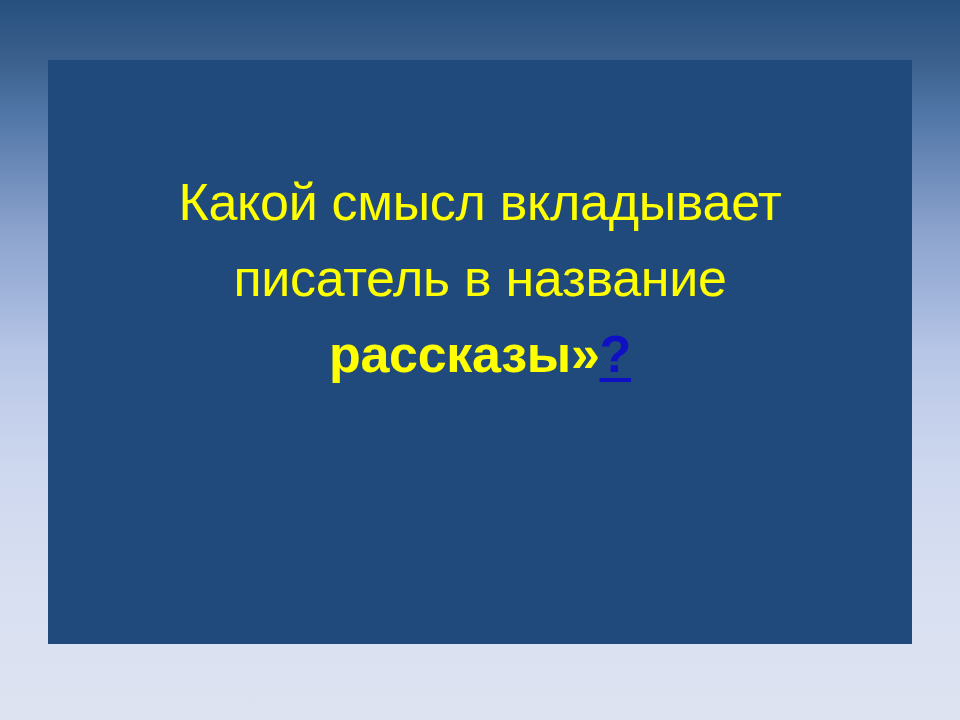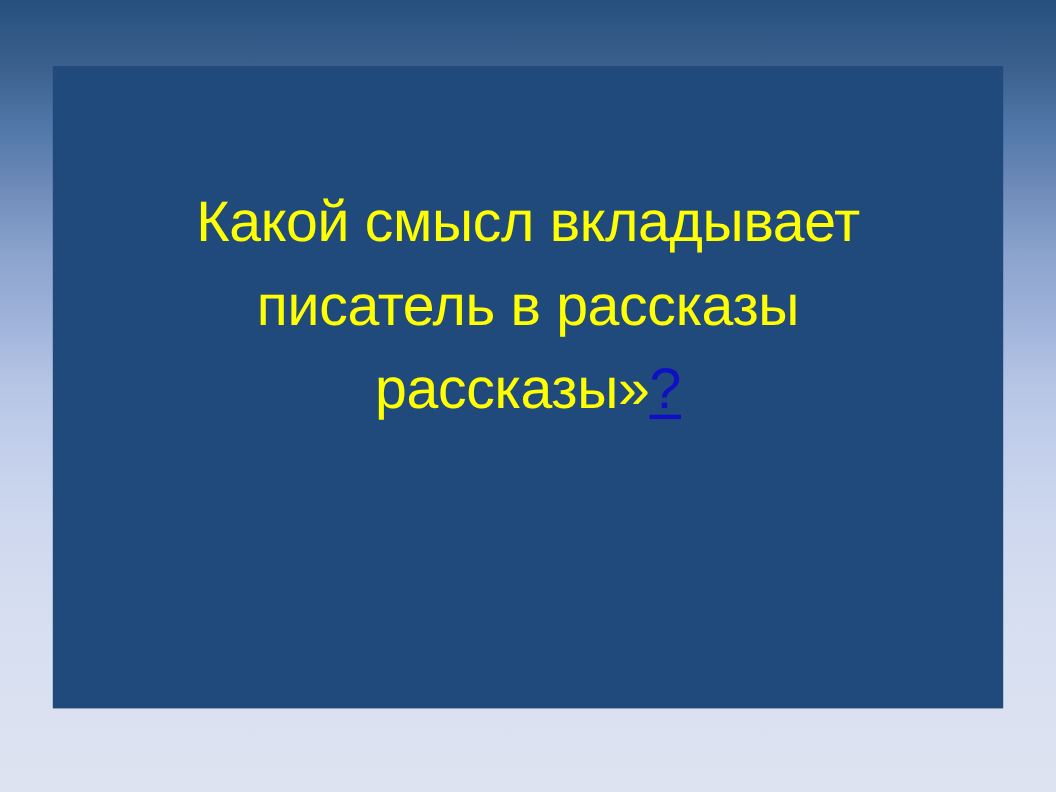--- a/index.html
+++ b/index.html
@@ -63,20 +63,21 @@
     font-family: "Liberation Sans", "DejaVu Sans", sans-serif;
     font-size: 52px;
     font-weight: 400;
     line-height: 76px;
     letter-spacing: -0.3px;
     white-space: nowrap;
   }
 
   .question-line-last {
     white-space: nowrap;
+    font-weight: bold;
   }
 
   
   .link-mark {
     color: #0f0fc4;
     text-decoration: underline;
     text-decoration-thickness: 4px;
     text-underline-offset: 6px;
     cursor: pointer;
   }
@@ -85,21 +86,21 @@
 <body>
 
 <div id="slide">
 
   <div id="content-panel">
 
     <div id="question-block">
 
       <span class="question-line">Какой смысл вкладывает</span>
 
-      <span class="question-line">писатель в рассказы</span>
+      <span class="question-line">писатель в название</span>
 
 
       <span class="question-line question-line-last"><span>рассказы»</span><a class="link-mark" href="#">?</a></span>
 
     </div>
 
   </div>
 
 </div>
 

